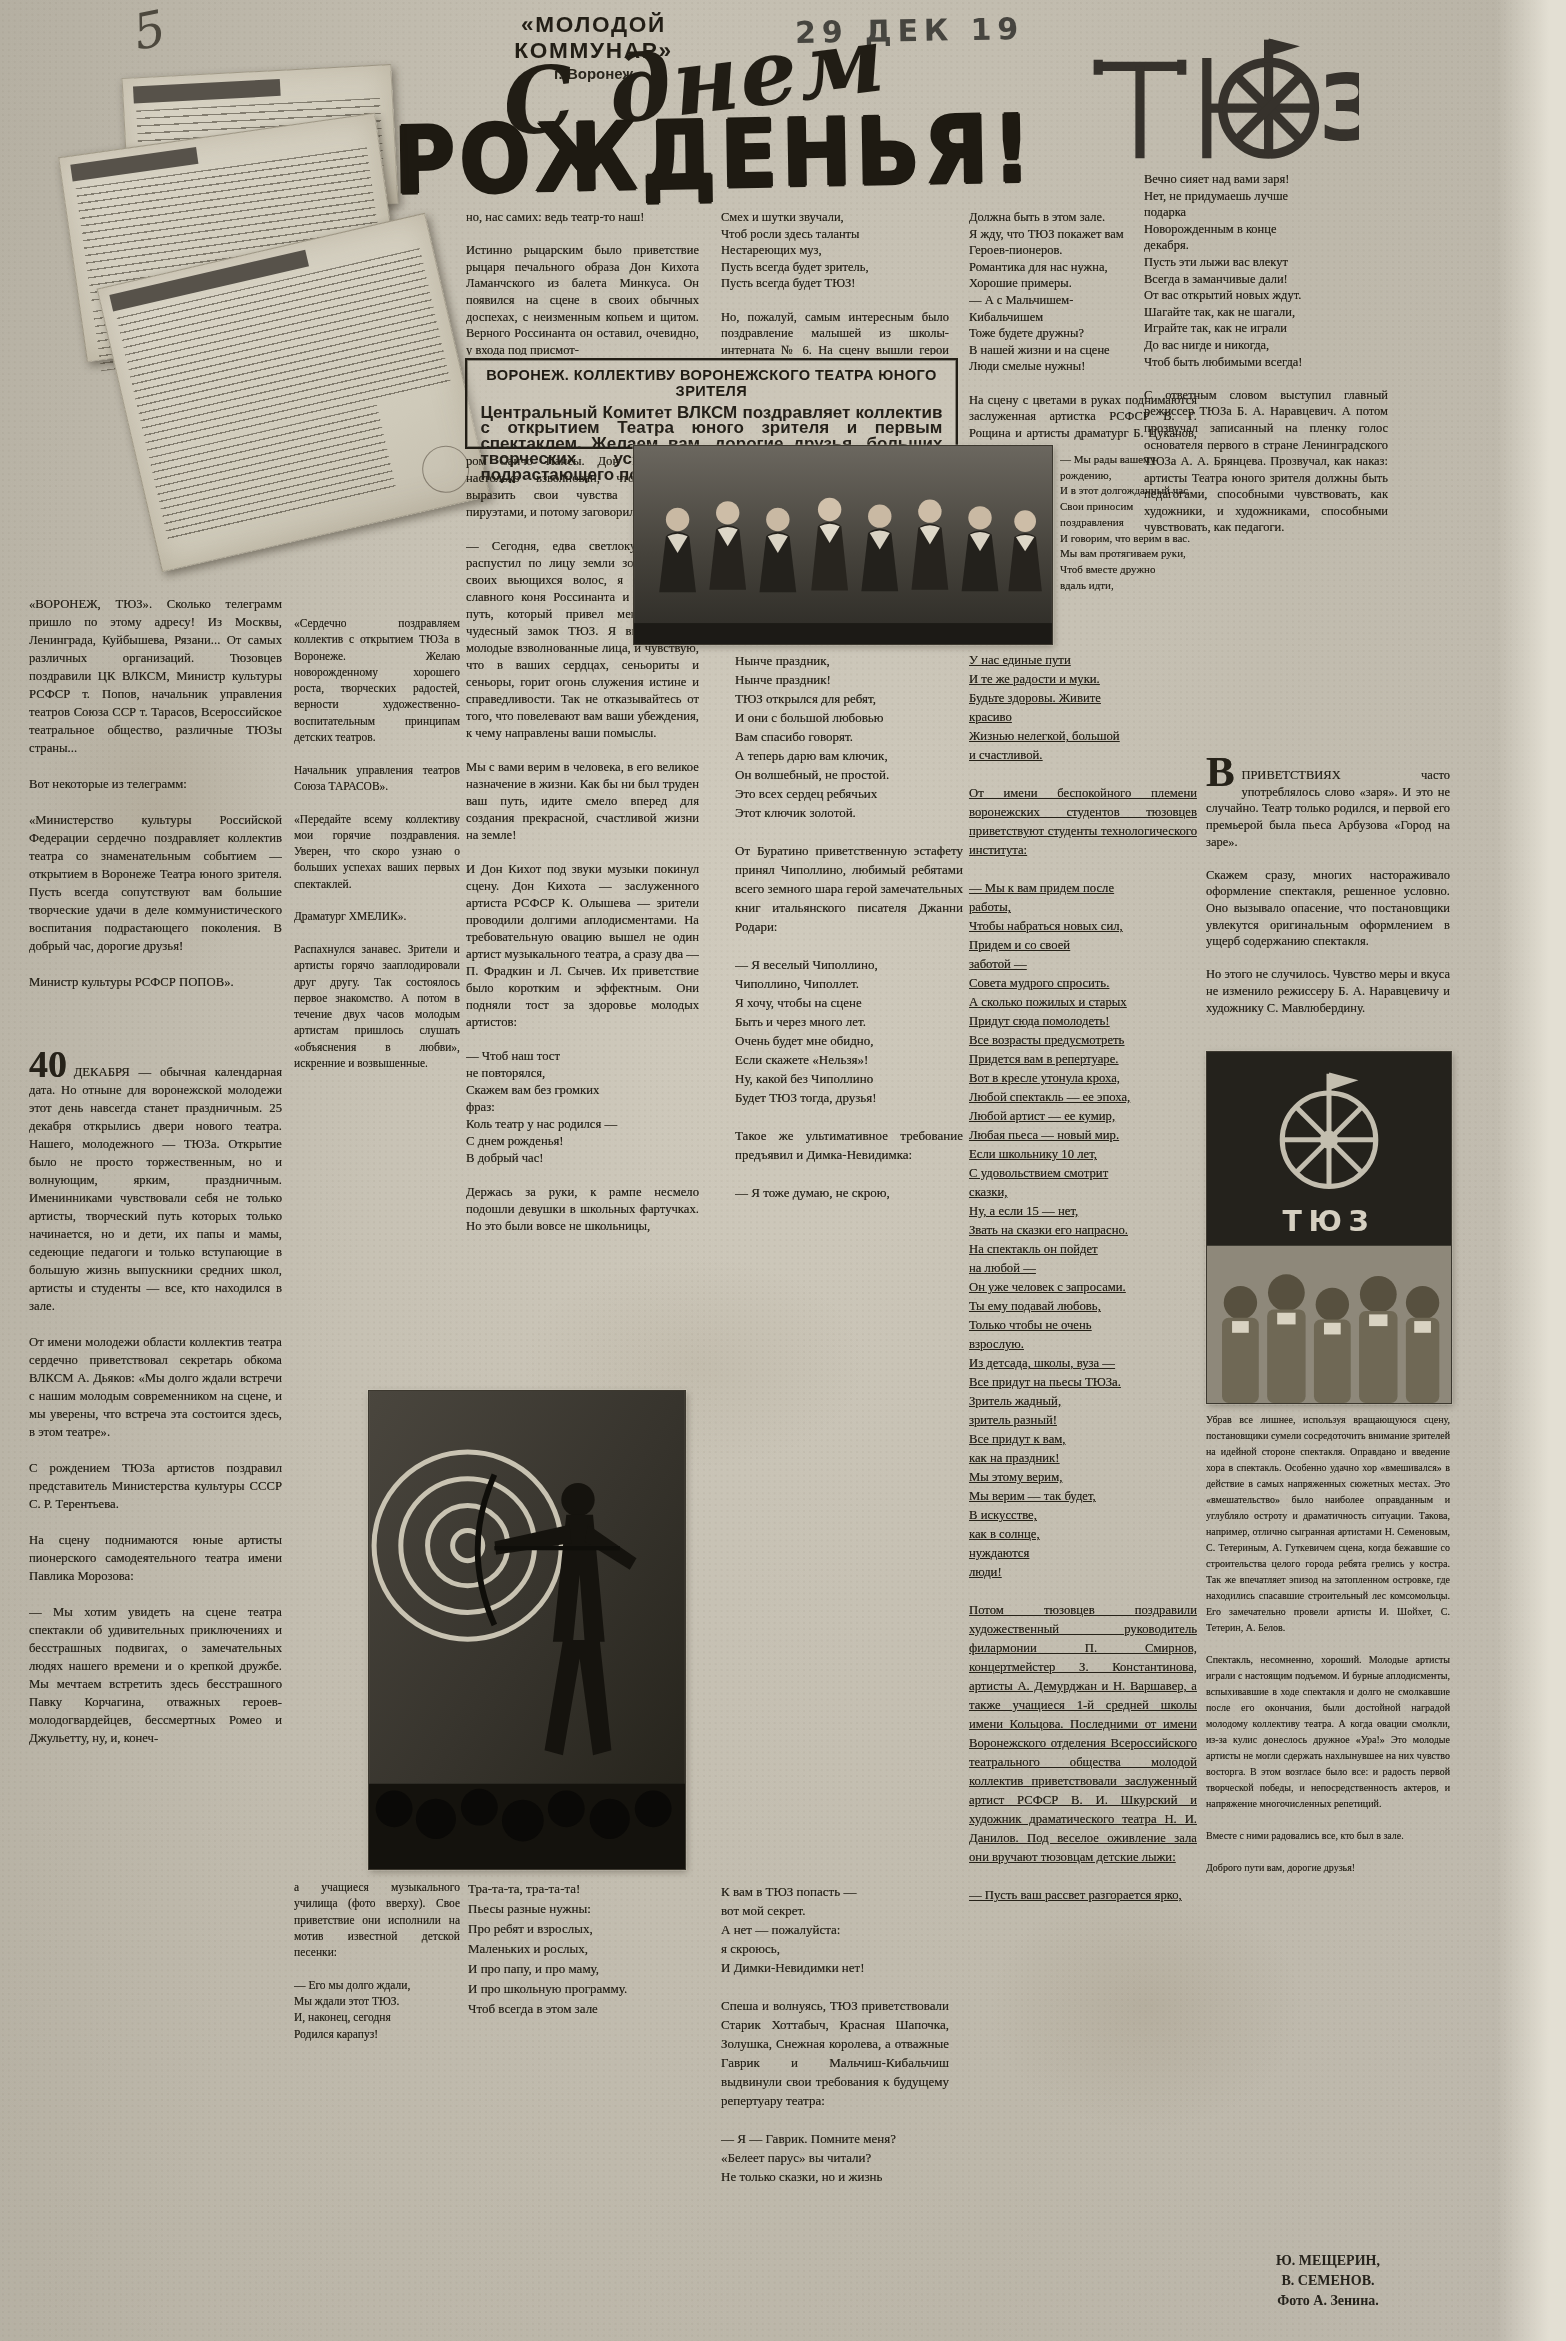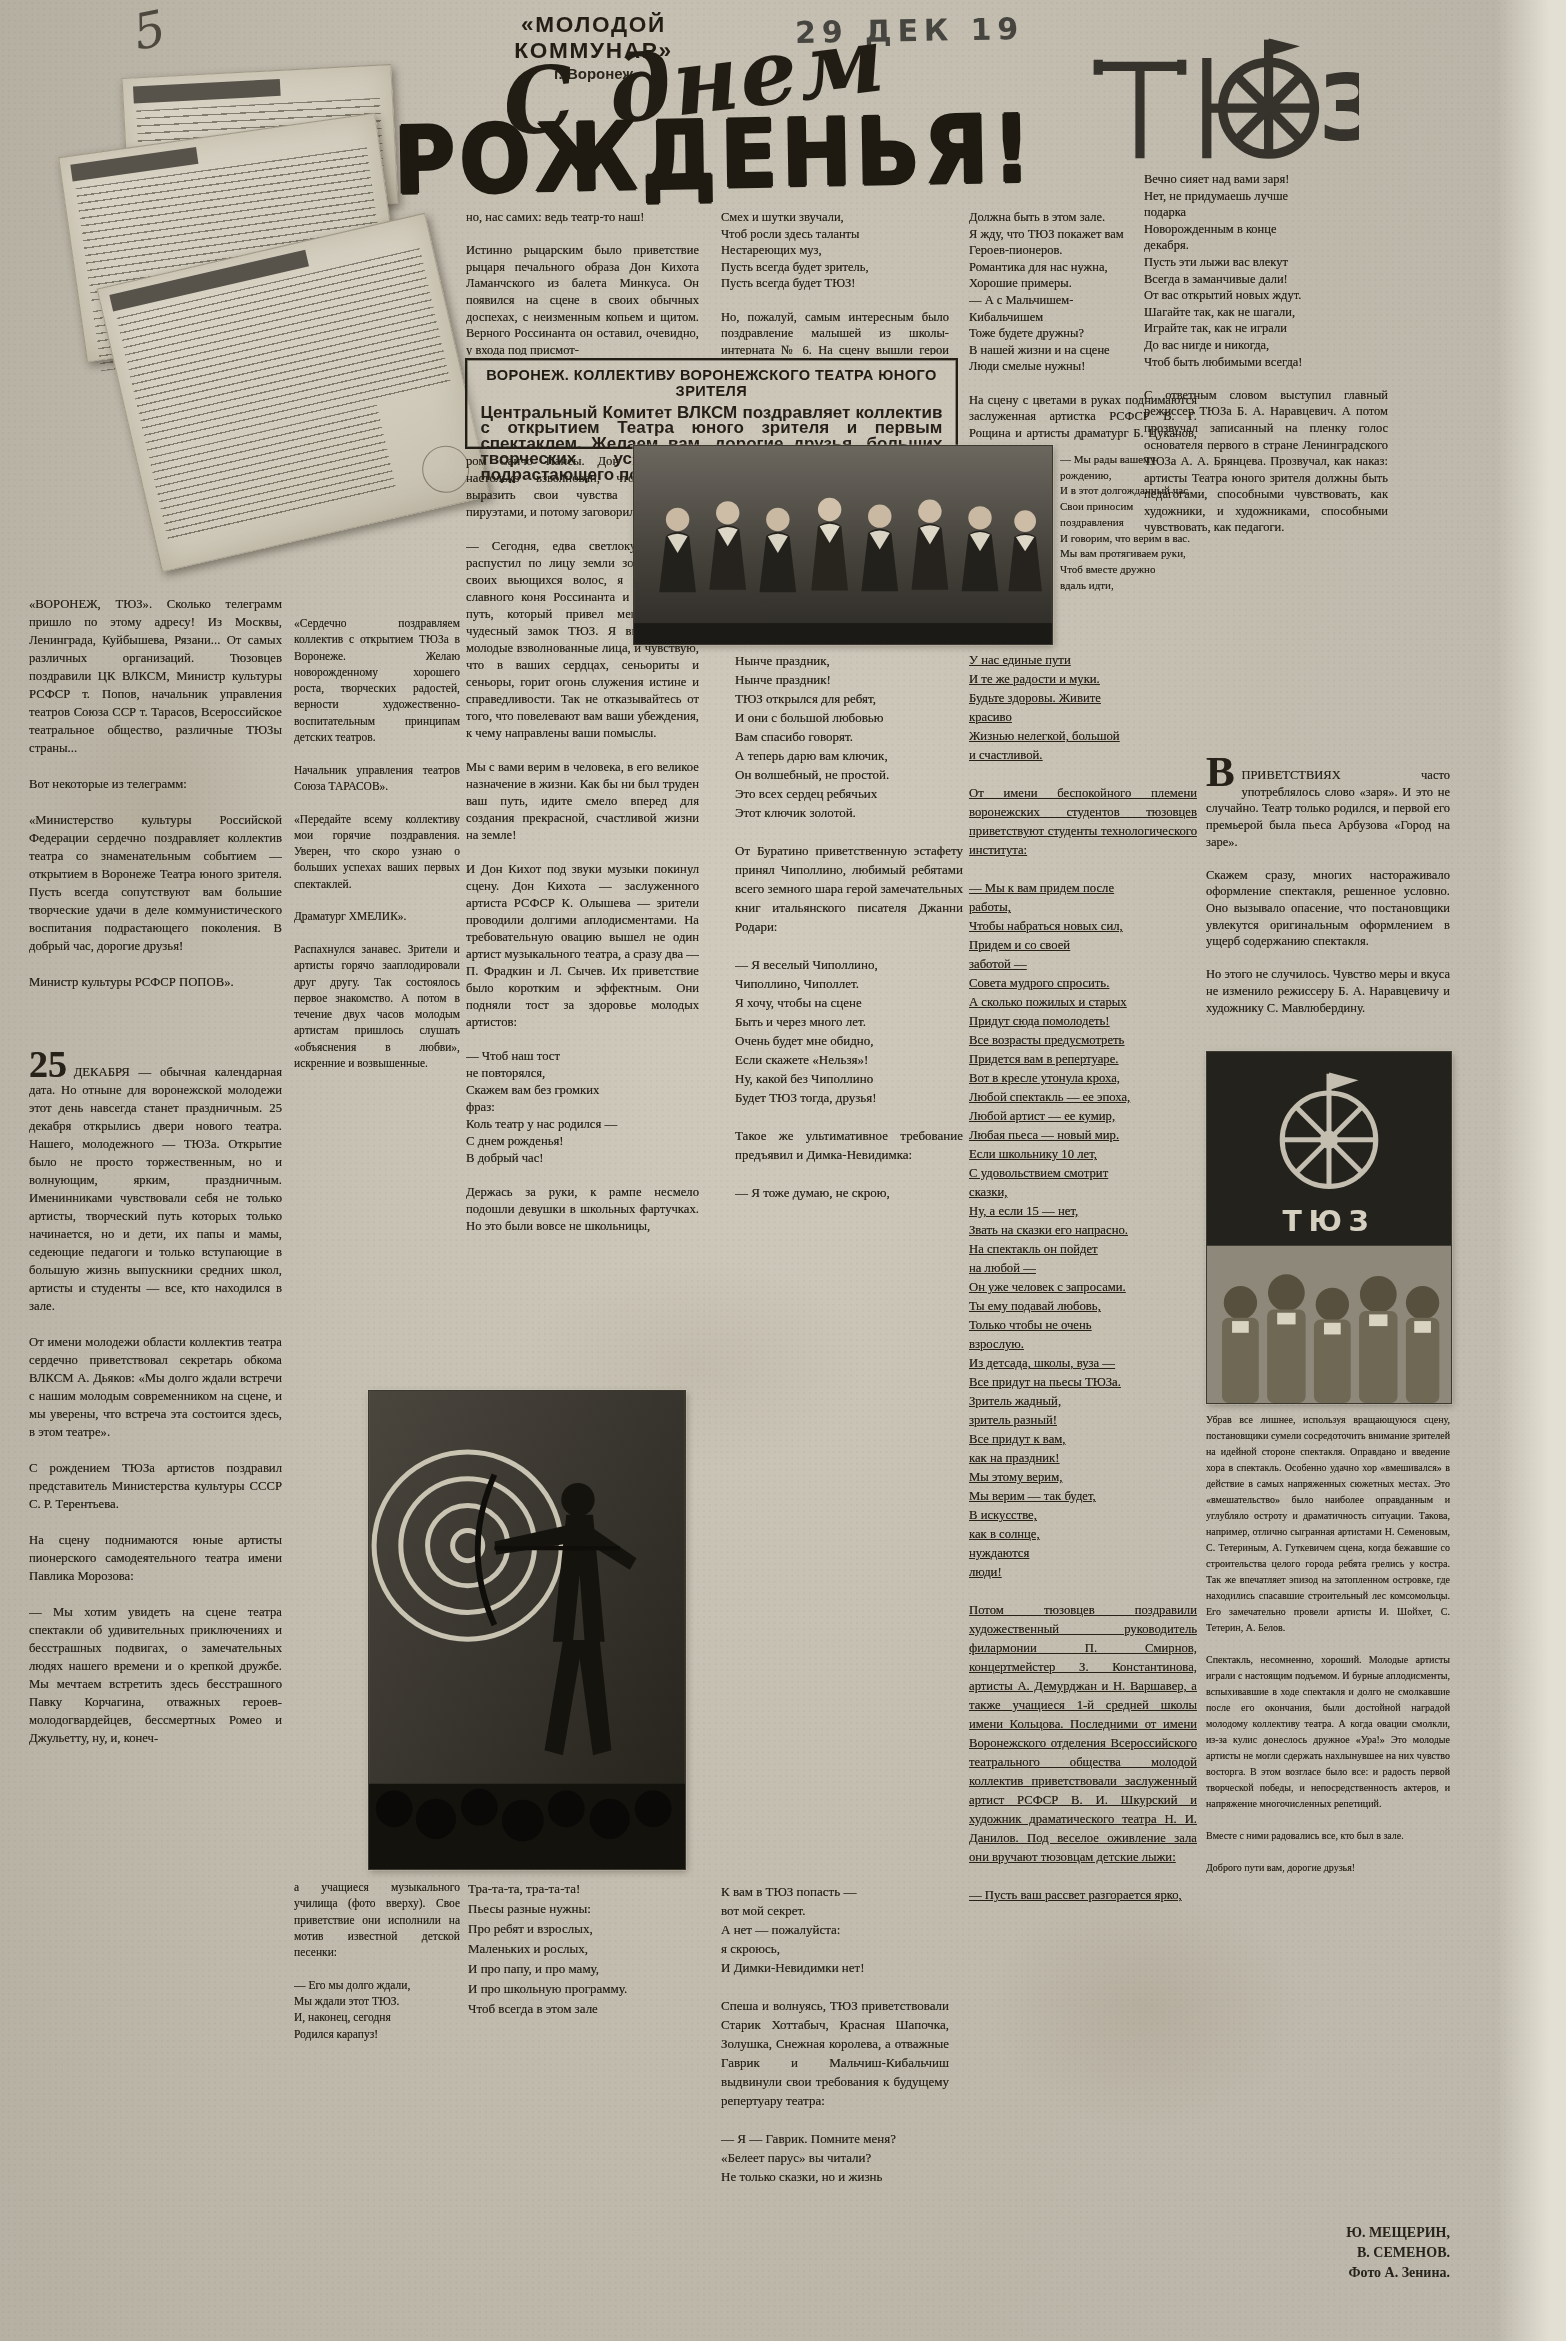--- a/index.html
+++ b/index.html
@@ -65,21 +65,21 @@
   .ck-box{position:absolute;border:2.5px solid #221e16;box-shadow:inset 0 0 0 0.8px rgba(34,30,22,.5);
       background:rgba(210,204,190,.35);padding:6.7px 13.4px;}
   .ck-title{font-family:"Liberation Sans",sans-serif;font-weight:bold;font-size:14.6px;
       text-align:center;letter-spacing:0.4px;color:#1f1b13;}
   .ck-body{font-family:"Liberation Sans",sans-serif;font-weight:bold;font-size:17px;
       line-height:15.6px;text-align:justify;margin-top:5.9px;color:#25211a;}
 
   .photo{position:absolute;border:0.8px solid #3c382f;box-shadow:0 0 0 0.8px rgba(220,215,200,.35), 1.7px 2.5px 6.7px rgba(40,34,22,.35);}
 
   .sig{font-family:"Liberation Serif",serif;font-weight:bold;font-size:14px;line-height:20px;
-      text-align:right;white-space:pre-line;}
+      text-align:center;white-space:pre-line;margin-top:28px;}
 </style>
 </head>
 <body>
 
 <div class="page">
   <div class="noise"></div>
 
   <div class="stain" style="left:33px;top:636px;width:251px;height:351px;background:radial-gradient(ellipse,rgba(110,92,60,.14),transparent 70%);"></div>
   <div class="stain" style="left:987px;top:1882px;width:318px;height:251px;background:radial-gradient(ellipse,rgba(110,92,60,.12),transparent 70%);"></div>
   <div class="stain" style="left:519px;top:1255px;width:351px;height:217px;background:radial-gradient(ellipse,rgba(100,85,55,.08),transparent 70%);"></div>
@@ -183,21 +183,21 @@
     <span>«ВОРОНЕЖ, ТЮЗ». Сколько телеграмм пришло по этому адресу! Из Москвы, Ленинграда, Куйбышева, Рязани... От самых различных организаций. Тюзовцев поздравили ЦК ВЛКСМ, Министр культуры РСФСР т. Попов, начальник управления театров Союза ССР т. Тарасов, Всероссийское театральное общество, различные ТЮЗы страны...
 
 Вот некоторые из телеграмм:
 
 «Министерство культуры Российской Федерации сердечно поздравляет коллектив театра со знаменательным событием — открытием в Воронеже Театра юного зрителя. Пусть всегда сопутствуют вам большие творческие удачи в деле коммунистического воспитания подрастающего поколения. В добрый час, дорогие друзья!
 
 Министр культуры РСФСР ПОПОВ».</span>
     <span>
 
 </span>
-    <span class="dc">25</span>
+    <span class="dc">40</span>
     <span>ДЕКАБРЯ — обычная календарная дата. Но отныне для воронежской молодежи этот день навсегда станет праздничным. 25 декабря открылись двери нового театра. Нашего, молодежного — ТЮЗа. Открытие было не просто торжественным, но и волнующим, ярким, праздничным. Именинниками чувствовали себя не только артисты, творческий путь которых только начинается, но и дети, их папы и мамы, седеющие педагоги и только вступающие в большую жизнь выпускники средних школ, артисты и студенты — все, кто находился в зале.
 
 От имени молодежи области коллектив театра сердечно приветствовал секретарь обкома ВЛКСМ А. Дьяков: «Мы долго ждали встречи с нашим молодым современником на сцене, и мы уверены, что встреча эта состоится здесь, в этом театре».
 
 С рождением ТЮЗа артистов поздравил представитель Министерства культуры СССР С. Р. Терентьева.
 
 На сцену поднимаются юные артисты пионерского самодеятельного театра имени Павлика Морозова:
 
 — Мы хотим увидеть на сцене театра спектакли об удивительных приключениях и бесстрашных подвигах, о замечательных людях нашего времени и о крепкой дружбе. Мы мечтаем встретить здесь бесстрашного Павку Корчагина, отважных героев-молодогвардейцев, бессмертных Ромео и Джульетту, ну, и, конеч-</span>
   </div>

